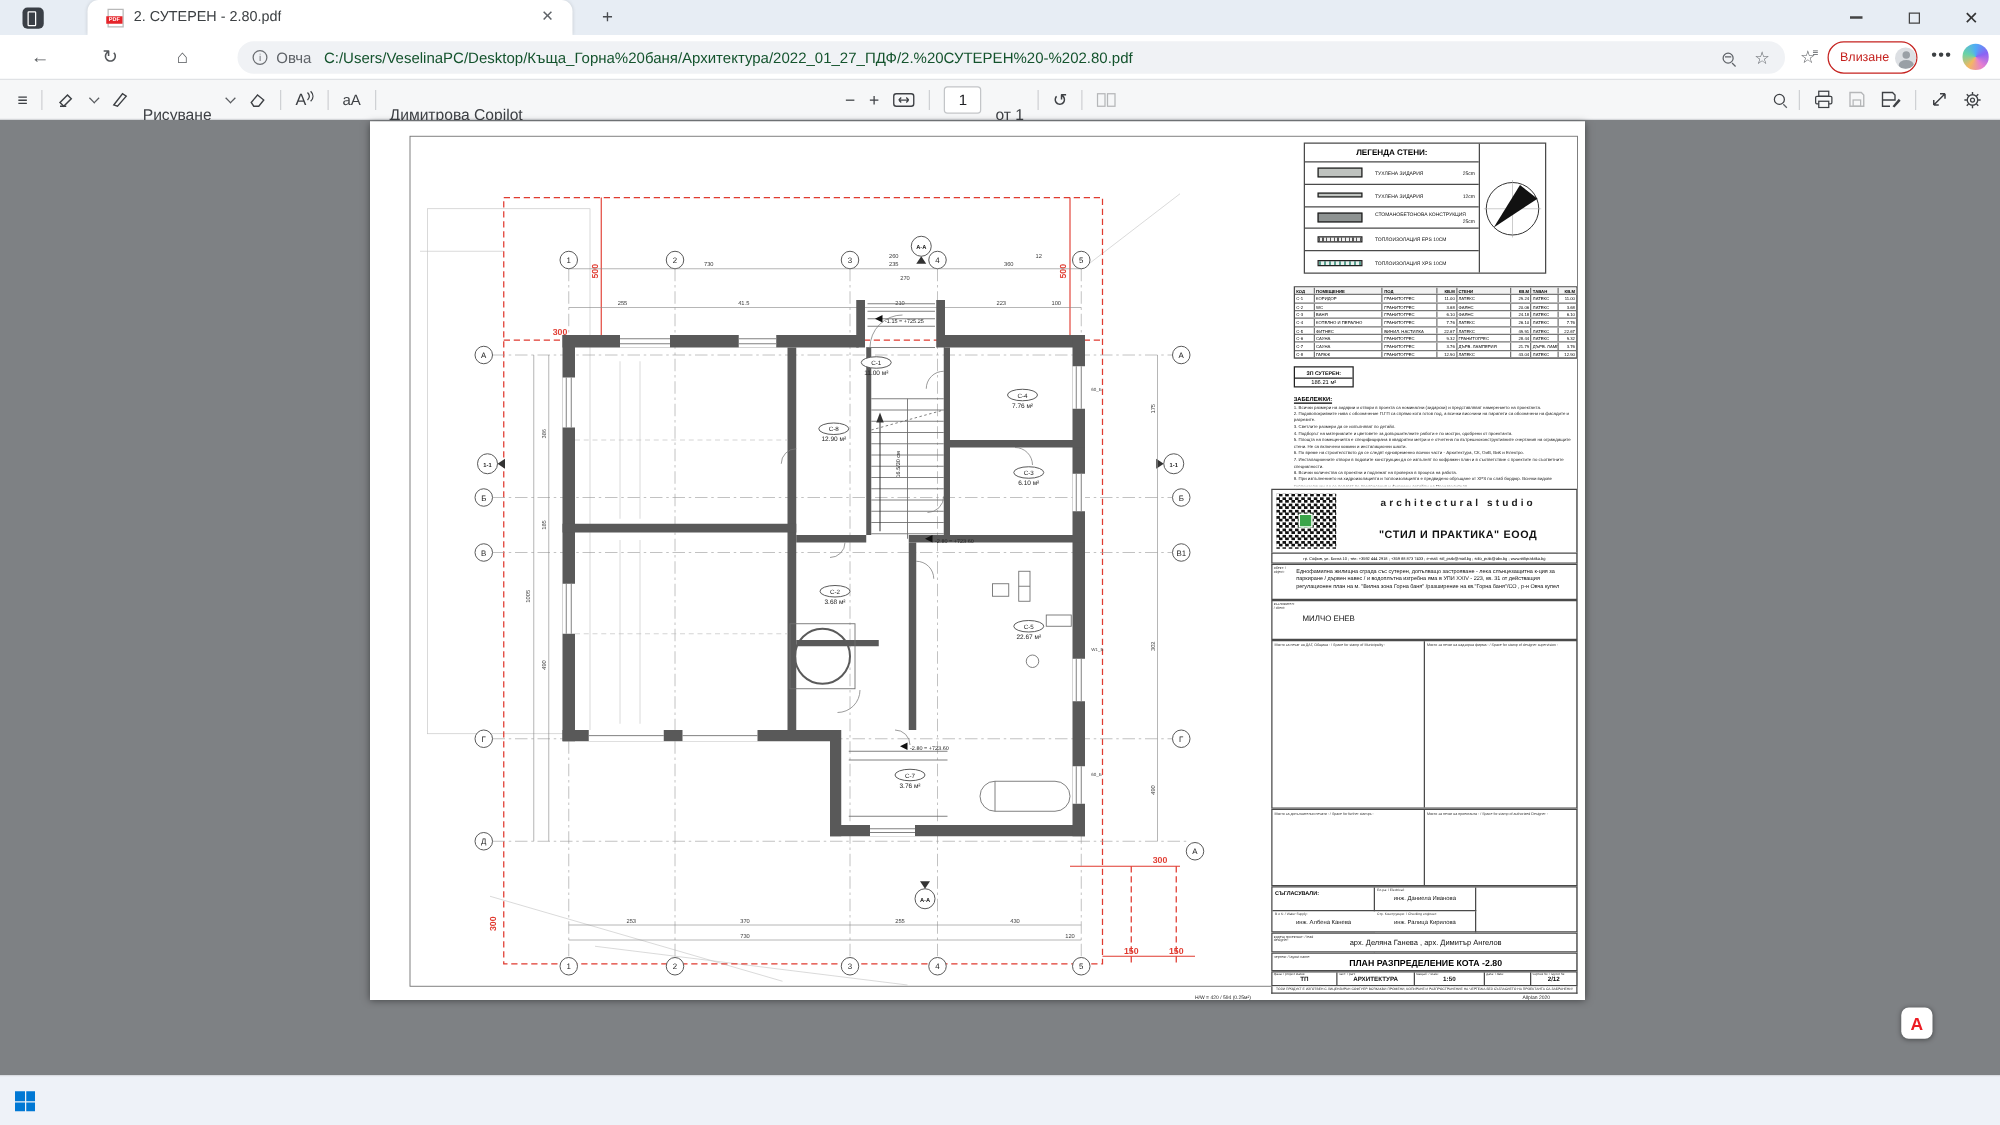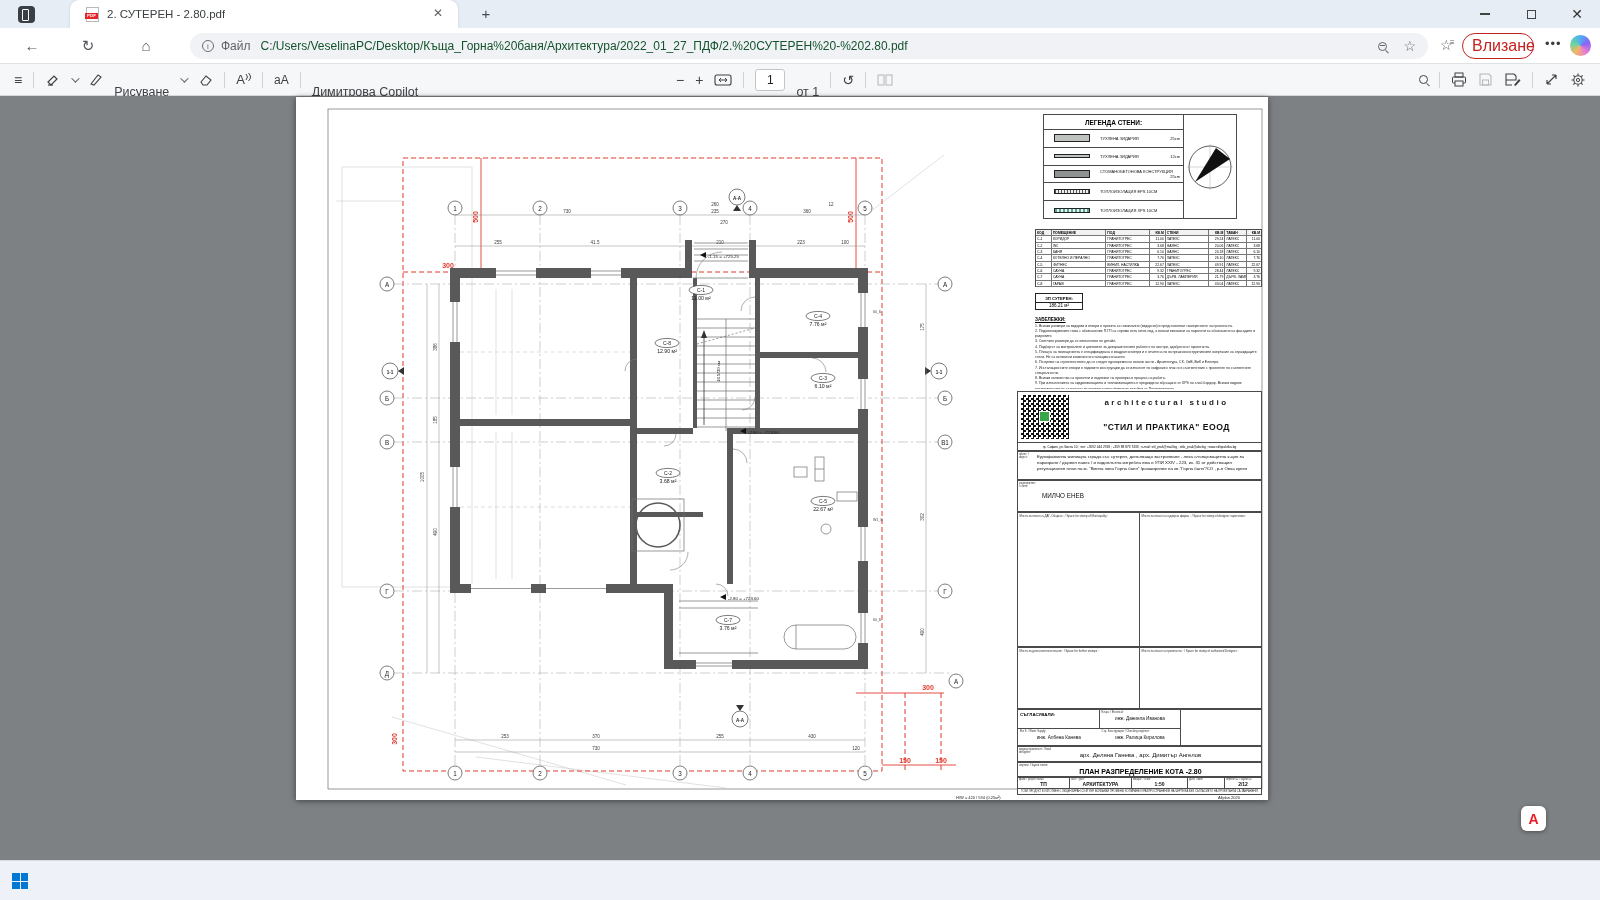--- a/index.html
+++ b/index.html
@@ -29,21 +29,21 @@
   .info-i { width:12px; height:12px; border:1px solid #6b6e72; border-radius:50%; color:#6b6e72; font-size:8px; line-height:11px; text-align:center; flex:none; }
   .scheme { color:#5f6368; font-size:12px; margin-left:7px; flex:none; }
   .url { color:#14532d; font-size:12px; margin-left:10px; white-space:nowrap; overflow:hidden; text-overflow:ellipsis; flex:1; }
   .mag { position:relative; width:9px; height:9px; border:1.4px solid #5f6368; border-radius:50%; flex:none; }
   .mag::after { content:""; position:absolute; left:7px; top:7px; width:4px; height:1.4px; background:#5f6368; transform:rotate(45deg); transform-origin:0 0; }
   .mag .mline { position:absolute; left:1px; top:2.8px; width:4.4px; height:1px; background:#5f6368; }
   .star { color:#5f6368; font-size:14px; line-height:14px; }
   .collect { position:absolute; left:1440px; top:9px; font-size:14px; color:#54575b; }
   .collect i { position:absolute; left:10px; top:1px; font-style:normal; font-size:8px; }
   .signin { position:absolute; left:1462px; top:5px; width:72px; height:26px; border:1.5px solid #c5221f; border-radius:13px; display:flex; align-items:center; padding-left:9px; }
-  .signin-label { color:#c5221f; font-size:16px; }
+  .signin-label { color:#c5221f; font-size:10px; }
   .avatar { width:17px; height:17px; border-radius:50%; background:#dcdfe3; margin-left:5px; position:relative; overflow:hidden; }
   .avatar::before { content:""; position:absolute; left:5.5px; top:3px; width:6px; height:6px; border-radius:50%; background:#9aa0a6; }
   .avatar::after { content:""; position:absolute; left:2.5px; top:10px; width:12px; height:8px; border-radius:50%; background:#9aa0a6; }
   .dots { position:absolute; left:1545px; top:8px; color:#3c4043; font-size:13px; letter-spacing:1px; }
   .copilot { position:absolute; left:1570px; top:7px; width:21px; height:21px; border-radius:50%;
     background:conic-gradient(#4fabf7,#8a63f4,#e77fd0,#f4b860,#69d3a7,#4fabf7); }
 
   
   .pdfbar { position:absolute; left:0; top:64px; width:1600px; height:32px; background:#f6f7f8; border-bottom:1px solid #d5d7da; }
   .pgroup { position:absolute; top:0; height:31px; display:flex; align-items:center; gap:11px; }
@@ -185,21 +185,21 @@
     <div class="wbtn" style="font-size:14px;">✕</div>
   </div>
 </div>
 
 <div class="toolbar">
   <div class="navic" style="left:22px;">←</div>
   <div class="navic" style="left:78px;">↻</div>
   <div class="navic" style="left:136px;">⌂</div>
   <div class="pill">
     <div class="info-i">i</div>
-    <span class="scheme">Файл</span>
+    <span class="scheme">Овча</span>
     <span class="url">C:/Users/VeselinaPC/Desktop/Къща_Горна%20баня/Архитектура/2022_01_27_ПДФ/2.%20СУТЕРЕН%20-%202.80.pdf</span>
     <div class="mag" style="margin-right:16px;">
         <span class="mline"></span>
       </div>
     <span class="star">☆</span>
   </div>
   <div class="collect">☆<i>≡</i></div>
   <div class="signin">
     <span class="signin-label">Влизане</span>
     <div class="avatar"></div>

